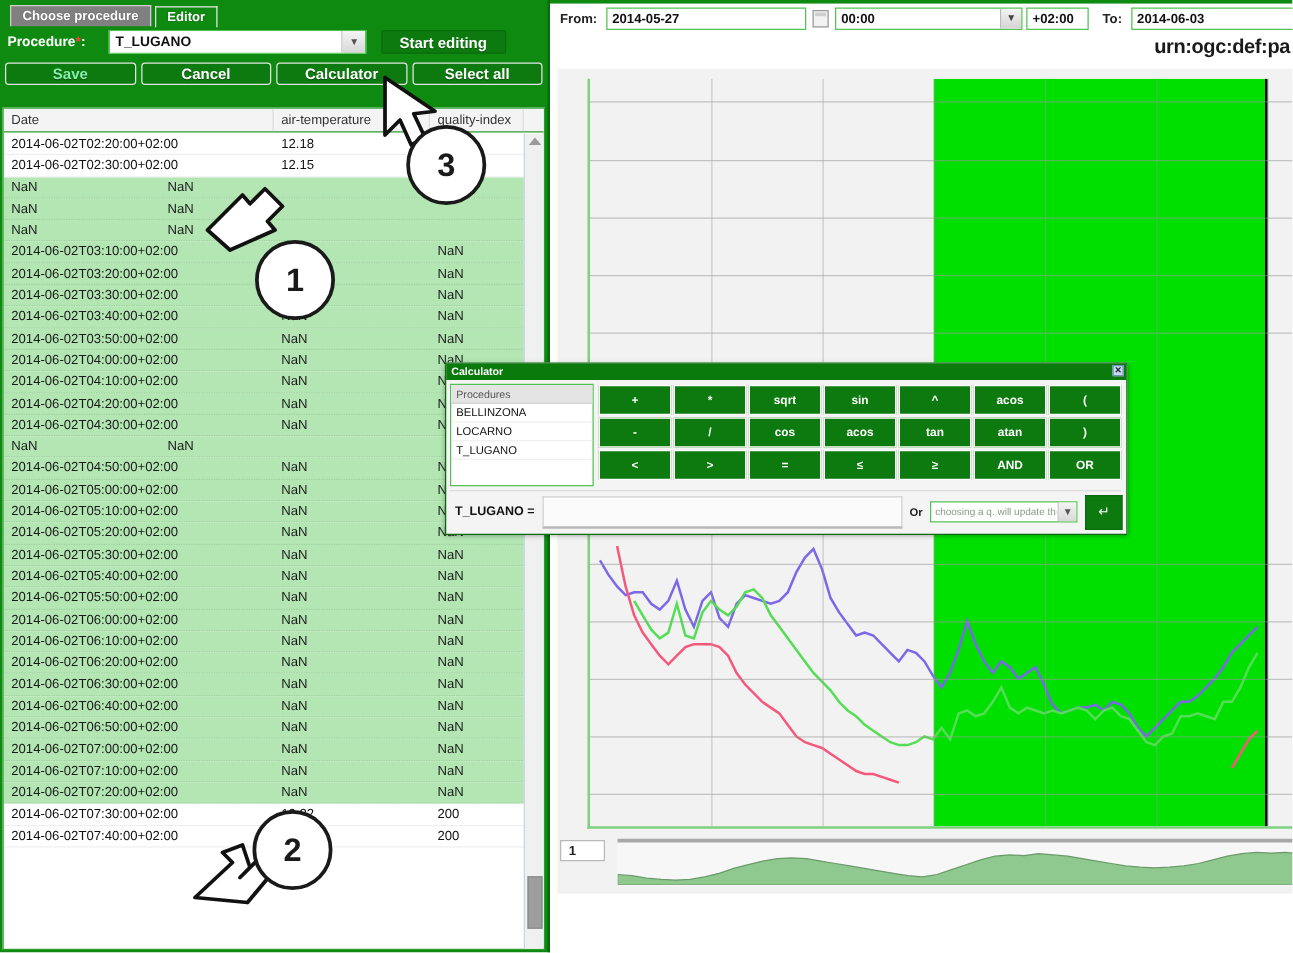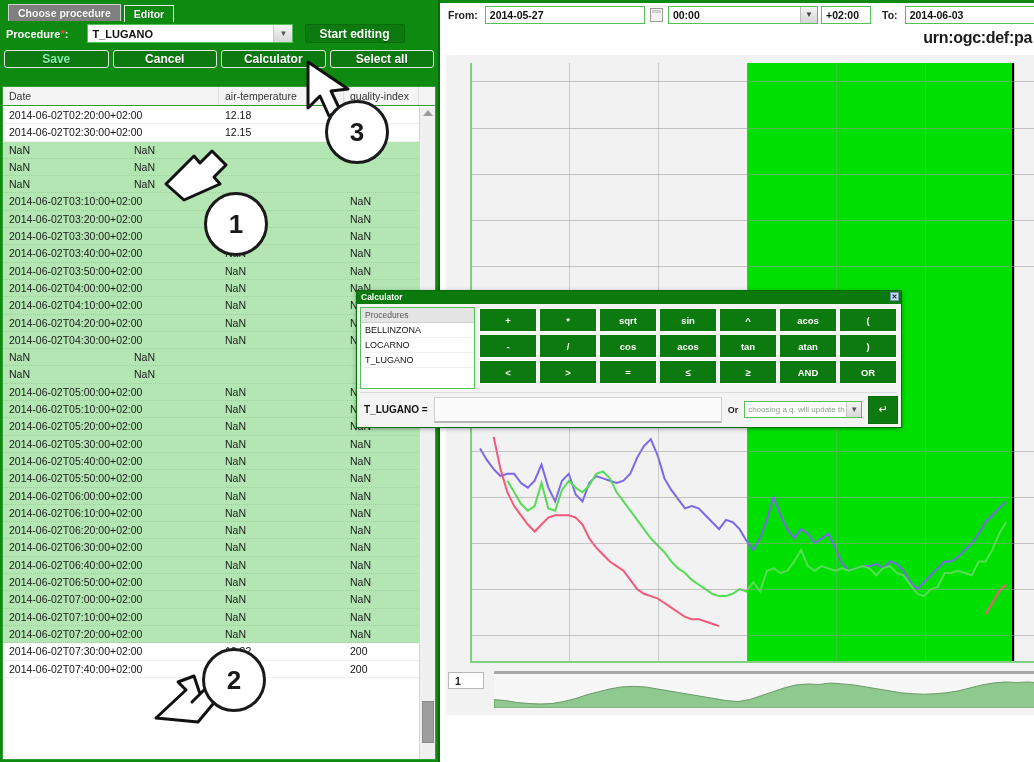--- a/index.html
+++ b/index.html
@@ -397,20 +397,21 @@
           <div class="row sel">
             <div class="cell col-date">2014-06-02T04:30:00+02:00</div>
             <div class="cell col-temp">NaN</div>
             <div class="cell col-qi">NaN</div>
           </div>
           <div class="row sel">
             <div class="cell col-temp">NaN</div>
             <div class="cell col-qi">NaN</div>
           </div>
           <div class="row sel">
+            <div class="cell col-date">2014-06-02T04:50:00+02:00</div>
             <div class="cell col-temp">NaN</div>
             <div class="cell col-qi">NaN</div>
           </div>
           <div class="row sel">
             <div class="cell col-date">2014-06-02T05:00:00+02:00</div>
             <div class="cell col-temp">NaN</div>
             <div class="cell col-qi">NaN</div>
           </div>
           <div class="row sel">
             <div class="cell col-date">2014-06-02T05:10:00+02:00</div>

